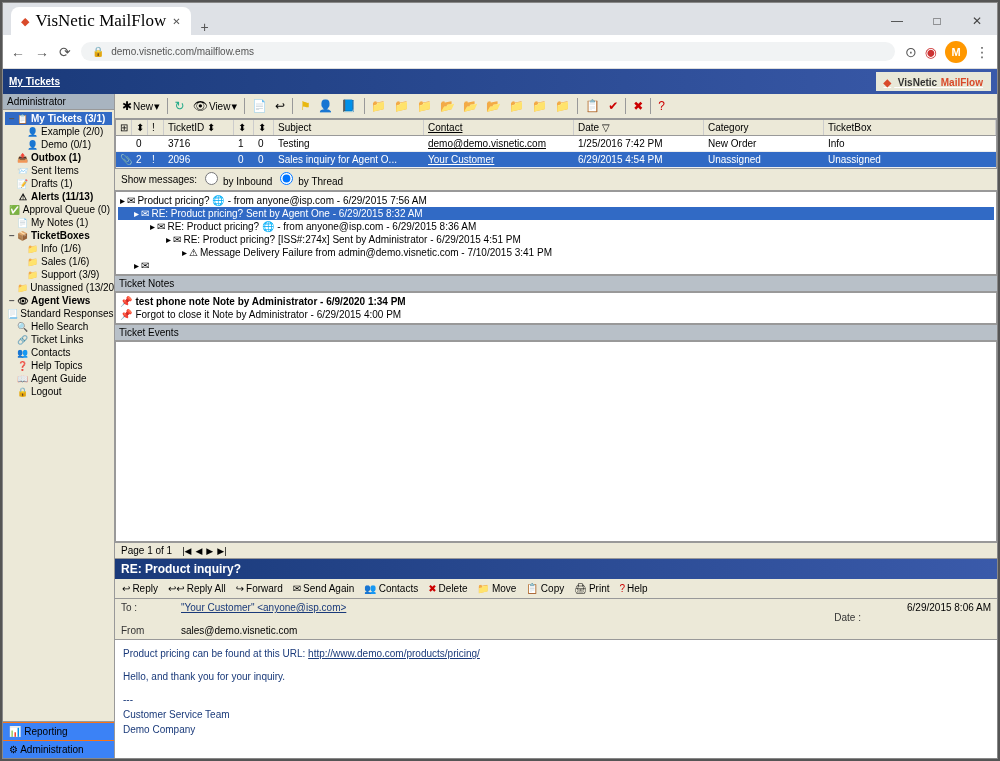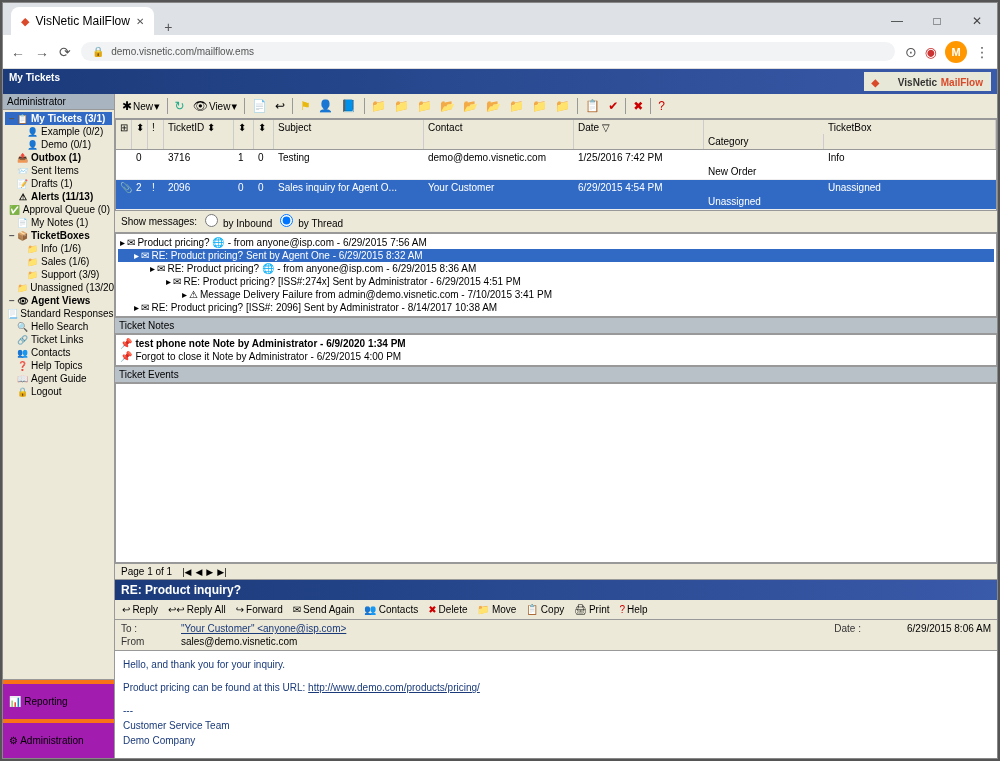--- a/index.html
+++ b/index.html
@@ -1,71 +1,71 @@
 <!DOCTYPE html>
 <html><head>
 <meta charset="utf-8">
 <style>
 * { margin: 0; padding: 0; box-sizing: border-box; font-family: Tahoma, Arial, sans-serif; font-size: 10px; }
 body { background: #555; width: 1000px; height: 761px; overflow: hidden; }
 .chrome-window { background: #fff; margin: 2px; border: 1px solid #888; height: 757px; display: flex; flex-direction: column; }
 .chrome-titlebar { height: 32px; background: #dee1e6; display: flex; align-items: flex-end; }
 .chrome-tab { background: #fff; border-radius: 8px 8px 0 0; height: 28px; padding: 0 10px; display: flex; align-items: center; gap: 6px; margin-left: 8px; }
-.chrome-tab-title { font-size: 12px; }
+.chrome-tab-title { font-size: 17px; font-family: Liberation Serif, serif; }
 .chrome-tab-close { color: #555; cursor: pointer; }
 .chrome-newtab { color: #555; padding: 0 10px; cursor: pointer; font-size: 14px; }
 .chrome-window-btns { margin-left: auto; display: flex; }
 .chrome-win-btn { width: 40px; height: 28px; display: flex; align-items: center; justify-content: center; color: #444; cursor: pointer; font-size: 12px; }
 .chrome-toolbar { height: 34px; background: #fff; display: flex; align-items: center; padding: 0 8px; gap: 10px; border-bottom: 1px solid #ddd; }
 .nav-btn { color: #555; font-size: 14px; cursor: pointer; }
 .omnibox { flex: 1; display: flex; align-items: center; background: #f1f3f4; border-radius: 14px; padding: 4px 12px; font-size: 11px; color: #555; }
 .lock-icon { margin-right: 6px; font-size: 10px; }
 .chrome-actions { display: flex; gap: 8px; align-items: center; }
 .chrome-action { font-size: 14px; color: #555; cursor: pointer; }
 .avatar { width: 22px; height: 22px; border-radius: 50%; background: #ff9800; color: #fff; display: flex; align-items: center; justify-content: center; font-size: 11px; font-weight: bold; }
 .app { flex: 1; display: flex; flex-direction: column; background: #c0c0c0; overflow: hidden; }
-.app-header { background: linear-gradient(to right, #1a3a7a, #3a5aaa); color: #fff; font-weight: bold; font-size: 13px; padding: 3px 6px; display: flex; align-items: flex-start; }
+.app-header { background: linear-gradient(to right, #1a3a7a, #3a5aaa); color: #fff; font-weight: bold; font-size: 13px; padding: 3px 6px; display: flex; align-items: center; text-decoration: underline; }
 .brand { margin-left: auto; background: #e8e8d8; color: #555; padding: 2px 8px; font-size: 13px; font-weight: bold; }
-.brand span.vn { color: #333; margin-left: 12px; }
+.brand span.vn { color: #333; }
 .brand span.mf { color: #d94a2a; }
 .brand-logo { color: #d94a2a; margin-right: 3px; }
 .app-body { flex: 1; display: flex; overflow: hidden; }
 .sidebar { width: 112px; background: #ece9d8; border-right: 1px solid #999; display: flex; flex-direction: column; font-size: 10px; }
 .sidebar-user { background: #a8b4c0; padding: 2px 4px; font-size: 10px; border-bottom: 1px solid #999; }
 .tree { flex: 1; padding: 2px; overflow: auto; border-bottom: 1px solid #999; }
 .tree-item { display: flex; align-items: center; padding: 1px 2px; cursor: pointer; white-space: nowrap; }
 .tree-item.selected { background: #316ac5; color: #fff; }
 .tree-item.bold { font-weight: bold; }
 .tree-toggle { width: 10px; text-align: center; color: #555; }
 .tree-icon { width: 12px; text-align: center; margin-right: 2px; font-size: 9px; }
 .tree-indent-1 { padding-left: 12px; }
 .sidebar-footer { }
-.sidebar-footer-item { padding: 12px 6px; border-top: 4px solid #f97316; cursor: pointer; background: #a21caf; }
+.sidebar-footer-item { padding: 3px 6px; border-top: 1px solid #f97316; cursor: pointer; background: #3b82f6; }
 .main { flex: 1; display: flex; flex-direction: column; background: #ece9d8; overflow: hidden; }
 .toolbar { background: #ece9d8; border-bottom: 1px solid #999; padding: 3px 4px; display: flex; align-items: center; gap: 2px; }
 .tb-btn { padding: 2px 3px; cursor: pointer; font-size: 11px; display: flex; align-items: center; gap: 1px; }
 .tb-sep { width: 1px; height: 16px; background: #999; margin: 0 2px; }
 .tb-icon { font-size: 12px; }
 .tb-icon.yellow { color: #e8b810; }
 .tb-icon.red { color: #c00; }
 .tb-icon.green { color: #2a8; }
 .tb-icon.blue { color: #36c; }
 .grid { background: #fff; border: 1px solid #999; }
 .grid-header { background: #ece9d8; display: flex; border-bottom: 1px solid #999; }
 .grid-header-cell { padding: 2px 4px; border-right: 1px solid #ccc; font-size: 10px; white-space: nowrap; }
 .col-flag { width: 16px; }
 .col-att { width: 16px; }
 .col-pri { width: 16px; }
 .col-id { width: 70px; }
 .col-m1 { width: 20px; }
 .col-m2 { width: 20px; }
 .col-subject { width: 150px; }
-.col-contact { width: 150px; }
+.col-contact { width: 150px; text-decoration: underline; }
 .col-date { width: 130px; }
-.col-category { width: 120px; margin-top: 14px; }
+.col-category { width: 120px; }
 .col-box { flex: 1; }
 .grid-row { display: flex; border-bottom: 1px solid #eee; cursor: pointer; }
 .grid-row.selected { background: #316ac5; color: #fff; }
 .grid-cell { padding: 2px 4px; font-size: 10px; overflow: hidden; white-space: nowrap; }
 .filter-bar { background: #ece9d8; padding: 3px 6px; font-size: 10px; display: flex; align-items: center; gap: 6px; border-bottom: 1px solid #999; }
 .thread-view { background: #fff; border: 1px solid #999; padding: 2px; min-height: 60px; }
 .thread-item { font-size: 10px; padding: 1px 2px; display: flex; align-items: center; gap: 2px; cursor: pointer; }
 .thread-item.selected { background: #316ac5; color: #fff; }
 .th-indent-1 { padding-left: 16px; }
 .th-indent-2 { padding-left: 32px; }
@@ -139,21 +139,21 @@
         <div class="sidebar-user">Administrator</div>
         <div class="tree" id="tree">
             <div class="tree-item selected bold">
               <span class="tree-toggle">−</span>
               <span class="tree-icon">📋</span>
               <span>My Tickets (3/1)</span>
             </div>
             <div class="tree-item tree-indent-1">
               <span class="tree-toggle"></span>
               <span class="tree-icon">👤</span>
-              <span>Example (0/2)</span>
+              <span>Example (2/0)</span>
             </div>
             <div class="tree-item tree-indent-1">
               <span class="tree-toggle"></span>
               <span class="tree-icon">👤</span>
               <span>Demo (0/1)</span>
             </div>
             <div class="tree-item bold">
               <span class="tree-toggle"></span>
               <span class="tree-icon">📤</span>
               <span>Outbox (1)</span>
@@ -397,21 +397,20 @@
               <span>RE: Product pricing? [ISS#:274x] Sent by Administrator - 6/29/2015 4:51 PM</span>
             </div>
             <div class="thread-item th-indent-4">
               <span>▸</span>
               <span>⚠</span> 
               <span>Message Delivery Failure from admin@demo.visnetic.com - 7/10/2015 3:41 PM</span>
             </div>
             <div class="thread-item th-indent-1">
               <span>▸</span>
               <span>✉</span> 
-              <span>RE: Product pricing? [ISS#: 2096] Sent by Administrator - 8/14/2017 10:38 AM</span>
             </div>
           </div>
 
         <div class="section-label">Ticket Notes</div>
         <div class="notes-area" id="notes-area">
             <div class="note-item" style="font-weight: bold;">
               <span>📌</span>
               <span>test phone note Note by Administrator - 6/9/2020 1:34 PM</span>
             </div>
             <div class="note-item">
@@ -474,31 +473,31 @@
               </span>
             <span class="pv-btn">
                 <span style="color:#c00;">?</span>
                 <span>Help</span>
               </span>
           </div>
           <div class="preview-fields">
             <div class="field-row">
               <span class="field-label">To :</span>
               <span class="field-value"><a class="field-link">"Your Customer" &lt;anyone@isp.com&gt;</a></span>
-              <span class="field-label" style="width:40px;text-align:right;margin-left:auto;">Date :</span>
+              <span class="field-label" style="width:40px;text-align:right;margin-left:auto;margin-top:10px;">Date :</span>
               <span style="width:130px;text-align:right;">6/29/2015 8:06 AM</span>
             </div>
             <div class="field-row">
               <span class="field-label">From</span>
               <span class="field-value">sales@demo.visnetic.com</span>
             </div>
           </div>
           <div class="preview-body">
+            <p><span>Product pricing can be found at this URL: </span><a>http://www.demo.com/products/pricing/</a></p>
             <p>Hello, and thank you for your inquiry.</p>
-            <p><span>Product pricing can be found at this URL: </span><a>http://www.demo.com/products/pricing/</a></p>
             <p>
               <span>---</span><br>
               <span>Customer Service Team</span><br>
               <span>Demo Company</span>
             </p>
 
           </div>
         </div>
 
       </div>

